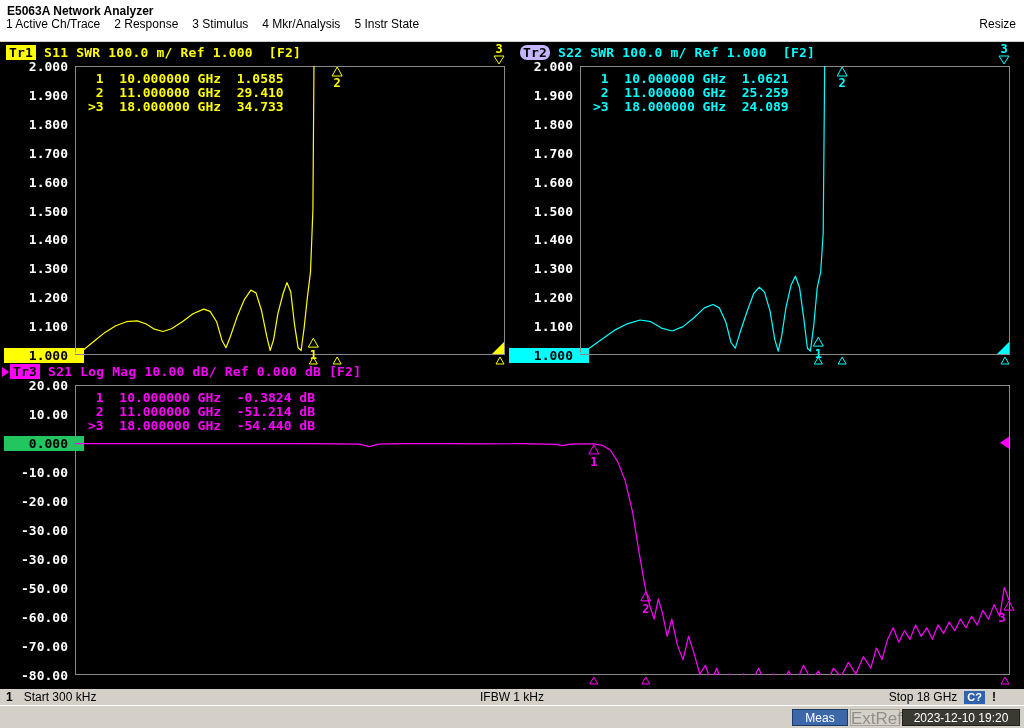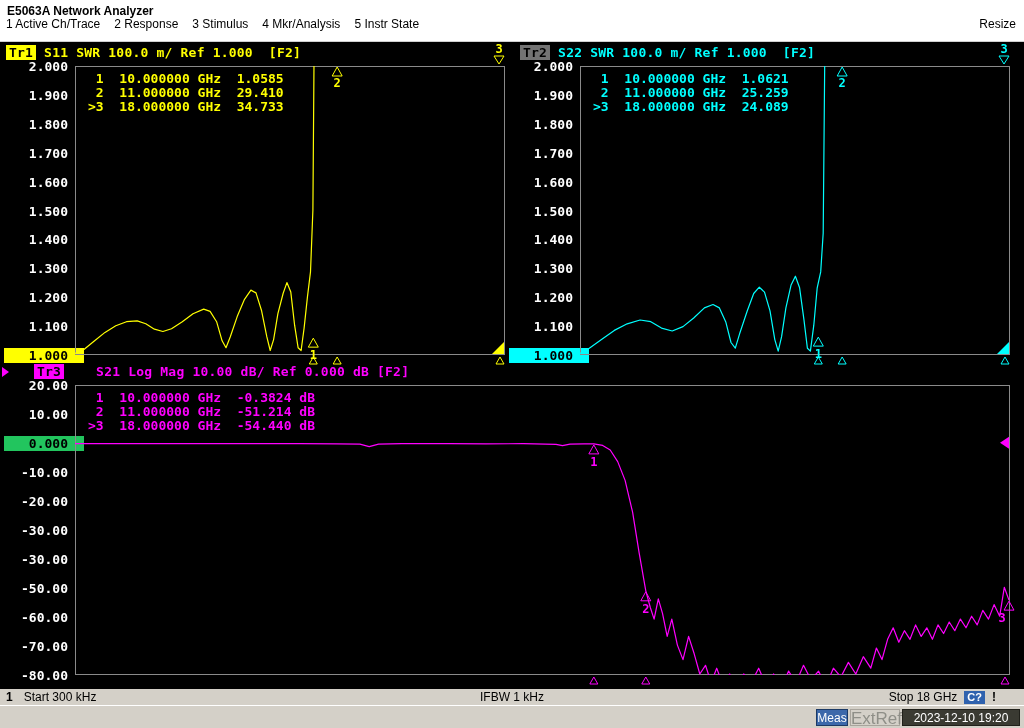--- a/index.html
+++ b/index.html
@@ -29,21 +29,21 @@
   .stim-left{position:absolute;left:6px;top:0;display:flex;gap:11px;}
   .stim-chan{font-weight:bold;}
   .stim-center{position:absolute;left:50%;transform:translateX(-50%);top:0;}
   .stim-right{position:absolute;right:28px;top:0;display:flex;align-items:center;gap:7px;height:16px;}
   .cal-badge{display:inline-block;background:#2f62ae;color:#fff;font:bold 11px "Liberation Sans",sans-serif;
              padding:0 3px;height:13px;line-height:13px;}
   .warn{font-weight:bold;}
   .taskbar{position:absolute;left:0;top:705px;width:1024px;height:23px;background:#d4d0c8;
            border-top:1px solid #ffffff;box-sizing:border-box;}
   .task-cluster{position:absolute;right:4px;top:3px;display:flex;gap:2px;align-items:center;}
-  .task-meas{width:32px;height:17px;line-height:17px;text-align:center;background:#3c68aa;color:#fff;
+  .task-meas{width:56px;height:17px;line-height:17px;text-align:center;background:#3c68aa;color:#fff;
              font-size:12px;border:1px solid #1c3a66;box-sizing:border-box;}
   .task-extref{width:50px;height:17px;line-height:17px;text-align:center;background:#d4d0c8;color:#8f8f88;
                font-size:17px;border:1px solid #a8a49c;box-sizing:border-box;}
   .task-clock{width:118px;height:17px;line-height:17px;text-align:center;background:#3a3a32;color:#fff;
               font-size:12px;border:1px solid #20201a;box-sizing:border-box;}
 </style>
 </head>
 <body>
 
 <div id="app">
@@ -89,21 +89,21 @@
         <polygon points="238.30949999999999,291 234.30949999999999,298 242.30949999999999,298" fill="none" stroke="#ffff00" stroke-width="1"></polygon>
         <polygon points="262.1619,1 257.1619,10 267.1619,10" fill="none" stroke="#ffff00" stroke-width="1"></polygon>
         <text x="262.1619" y="21" fill="#ffff00" text-anchor="middle" style="font:bold 12px 'DejaVu Sans Mono',monospace">2</text>
         <polygon points="262.1619,291 258.1619,298 266.1619,298" fill="none" stroke="#ffff00" stroke-width="1"></polygon>
         <polygon points="424,-2 419,-10 429,-10" fill="none" stroke="#ffff00" stroke-width="1"></polygon>
         <text x="424" y="-13" fill="#ffff00" text-anchor="middle" style="font:bold 12px 'DejaVu Sans Mono',monospace">3</text>
         <polygon points="425,291 421,298 429,298" fill="none" stroke="#ffff00" stroke-width="1"></polygon>
         <polygon points="429,276 429,288 417,288" fill="#ffff00"></polygon>
       </svg>
       <div class="readout" style="left: 88px; top: 30px; color: rgb(255, 255, 0);"><div> 1  10.000000 GHz  1.0585</div><div> 2  11.000000 GHz  29.410</div><div>&gt;3  18.000000 GHz  34.733</div></div>
-      <div class="hdr" style="left: 520px; top: 3px; color: rgb(0, 255, 255);"><span class="badge" style="background: #737373;">Tr2</span><span> S22 SWR 100.0 m/ Ref 1.000  [F2]</span></div>
+      <div class="hdr" style="left: 520px; top: 3px; color: rgb(0, 255, 255);"><span class="badge" style="background: #c4b5fd; border-radius: 7px;">Tr2</span><span> S22 SWR 100.0 m/ Ref 1.000  [F2]</span></div>
       <div class="ylab" style="left: 509px; top: 17px;">2.000</div>
       <div class="ylab" style="left: 509px; top: 46px;">1.900</div>
       <div class="ylab" style="left: 509px; top: 75px;">1.800</div>
       <div class="ylab" style="left: 509px; top: 104px;">1.700</div>
       <div class="ylab" style="left: 509px; top: 133px;">1.600</div>
       <div class="ylab" style="left: 509px; top: 162px;">1.500</div>
       <div class="ylab" style="left: 509px; top: 190px;">1.400</div>
       <div class="ylab" style="left: 509px; top: 219px;">1.300</div>
       <div class="ylab" style="left: 509px; top: 248px;">1.200</div>
       <div class="ylab" style="left: 509px; top: 277px;">1.100</div>
@@ -121,21 +121,21 @@
         <polygon points="238.30949999999999,291 234.30949999999999,298 242.30949999999999,298" fill="none" stroke="#00ffff" stroke-width="1"></polygon>
         <polygon points="262.1619,1 257.1619,10 267.1619,10" fill="none" stroke="#00ffff" stroke-width="1"></polygon>
         <text x="262.1619" y="21" fill="#00ffff" text-anchor="middle" style="font:bold 12px 'DejaVu Sans Mono',monospace">2</text>
         <polygon points="262.1619,291 258.1619,298 266.1619,298" fill="none" stroke="#00ffff" stroke-width="1"></polygon>
         <polygon points="424,-2 419,-10 429,-10" fill="none" stroke="#00ffff" stroke-width="1"></polygon>
         <text x="424" y="-13" fill="#00ffff" text-anchor="middle" style="font:bold 12px 'DejaVu Sans Mono',monospace">3</text>
         <polygon points="425,291 421,298 429,298" fill="none" stroke="#00ffff" stroke-width="1"></polygon>
         <polygon points="429,276 429,288 417,288" fill="#00ffff"></polygon>
       </svg>
       <div class="readout" style="left: 593px; top: 30px; color: rgb(0, 255, 255);"><div> 1  10.000000 GHz  1.0621</div><div> 2  11.000000 GHz  25.259</div><div>&gt;3  18.000000 GHz  24.089</div></div>
-      <div class="hdr" style="left: 2px; top: 322px; color: rgb(255, 0, 255); gap: 24px;"><span class="arrow"></span><span class="badge" style="background: rgb(255, 0, 255);">Tr3</span><span> S21 Log Mag 10.00 dB/ Ref 0.000 dB [F2]</span></div>
+      <div class="hdr" style="left: 2px; top: 322px; color: rgb(255, 0, 255);"><span class="arrow"></span><span class="badge" style="background: rgb(255, 0, 255);">Tr3</span><span> S21 Log Mag 10.00 dB/ Ref 0.000 dB [F2]</span></div>
       <div class="ylab" style="left: 4px; top: 336px;">20.00</div>
       <div class="ylab" style="left: 4px; top: 365px;">10.00</div>
       <div class="ylab ref" style="left: 4px; top: 394px; background: #22c55e;">0.000</div>
       <div class="ylab" style="left: 4px; top: 423px;">-10.00</div>
       <div class="ylab" style="left: 4px; top: 452px;">-20.00</div>
       <div class="ylab" style="left: 4px; top: 481px;">-30.00</div>
       <div class="ylab" style="left: 4px; top: 510px;">-30.00</div>
       <div class="ylab" style="left: 4px; top: 539px;">-50.00</div>
       <div class="ylab" style="left: 4px; top: 568px;">-60.00</div>
       <div class="ylab" style="left: 4px; top: 597px;">-70.00</div>

